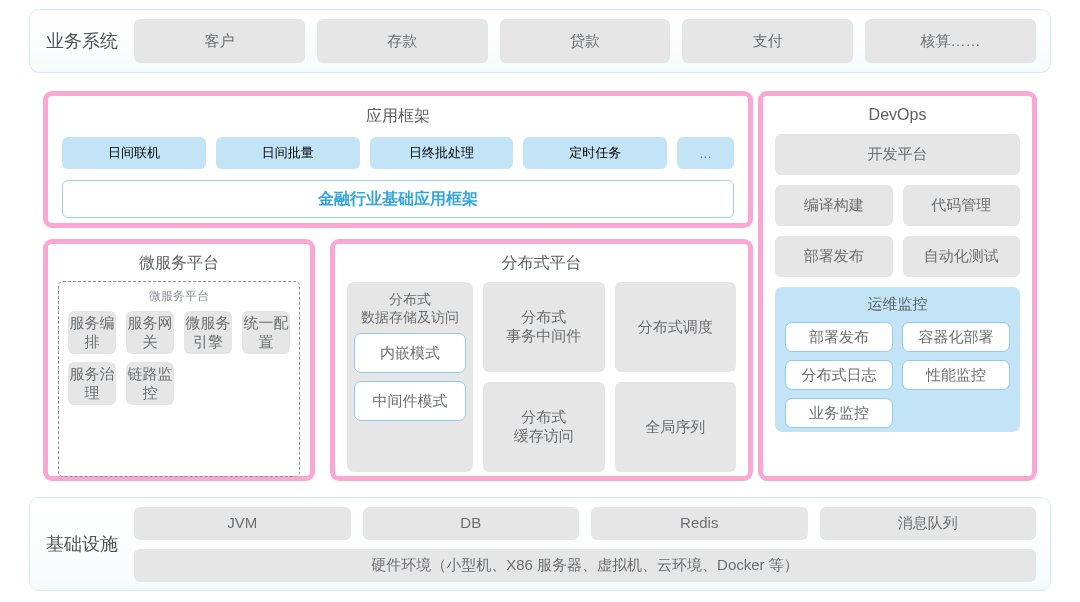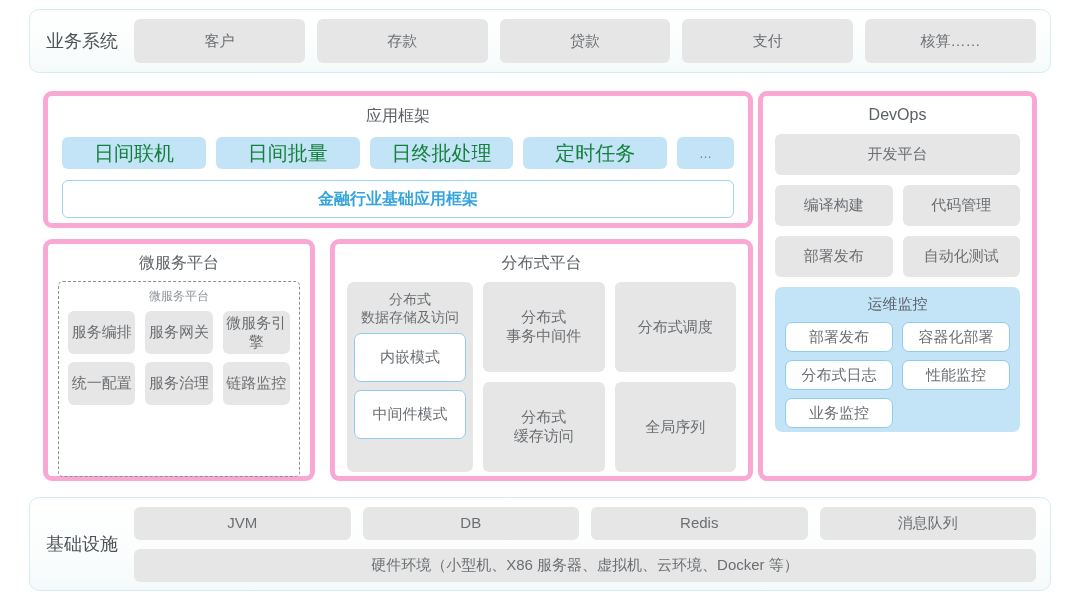--- a/index.html
+++ b/index.html
@@ -17,22 +17,22 @@
     border-radius: 6px;
     color: #6b6f73;
     font-size: 15px;
     display: flex; align-items: center; justify-content: center;
     text-align: center;
     line-height: 1.25;
   }
   .chip-blue {
     background: #c3e4f7;
     border-radius: 6px;
-    color: #15803d;
-    font-size: 20px;
+    color: #000000;
+    font-size: 13px;
     display: flex; align-items: center; justify-content: center;
     text-align: center;
   }
   .chip-white {
     background: #ffffff;
     border: 1px solid #8fcdee;
     border-radius: 7px;
     color: #6b6f73;
     font-size: 15px;
     display: flex; align-items: center; justify-content: center;
@@ -97,39 +97,39 @@
   #micro-panel .panel-title { margin-bottom: 7px; }
   #micro-dashed {
     border: 1px dashed #8a8f94;
     border-radius: 5px;
     height: 196px;
     padding: 6px 9px 9px;
   }
   #micro-dashed .sub-title {
     text-align: center; color: #8e9398; font-size: 12px; margin-bottom: 6px;
   }
-  .grid2 { display: grid; grid-template-columns: 1fr 1fr 1fr; gap: 8px 10px; }
+  .grid2 { display: grid; grid-template-columns: 1fr 1fr 1fr 1fr; gap: 8px 10px; }
   #micro-dashed .chip { height: 43px; }
 
   
   #dist-panel { position: absolute; left: 287px; top: 148px; width: 423px; height: 242px; padding: 9px 12px 12px; }
   #dist-panel .panel-title { margin-bottom: 8px; }
   #dist-grid { display: grid; grid-template-columns: 126px 1fr 1fr; gap: 10px; height: 190px; }
   #dist-storage {
     grid-row: span 2;
     background: #e6e6e6;
     border-radius: 7px;
     padding: 8px 7px;
     display: flex; flex-direction: column;
   }
   #dist-storage .storage-title {
     text-align: center; color: #6b6f73; font-size: 14px; line-height: 1.3; margin-bottom: 7px;
     white-space: pre-line;
   }
-  #dist-storage .chip-white { height: 49px; }
+  #dist-storage .chip-white { height: 40px; }
   #dist-storage .chip-white + .chip-white { margin-top: 8px; }
   #dist-grid > .chip { min-height: 0; }
   .preline { white-space: pre-line; }
 
   
   #devops-panel { position: absolute; left: 0; top: 0; width: 279px; height: 390px; padding: 10px 12px 12px; }
   #devops-panel .panel-title { margin-bottom: 10px; }
   #devops-dev { height: 41px; margin-bottom: 10px; }
   #devops-grid1 { display: grid; grid-template-columns: 1fr 1fr; gap: 10px; margin-bottom: 10px; }
   #devops-grid1 .chip { height: 41px; }

